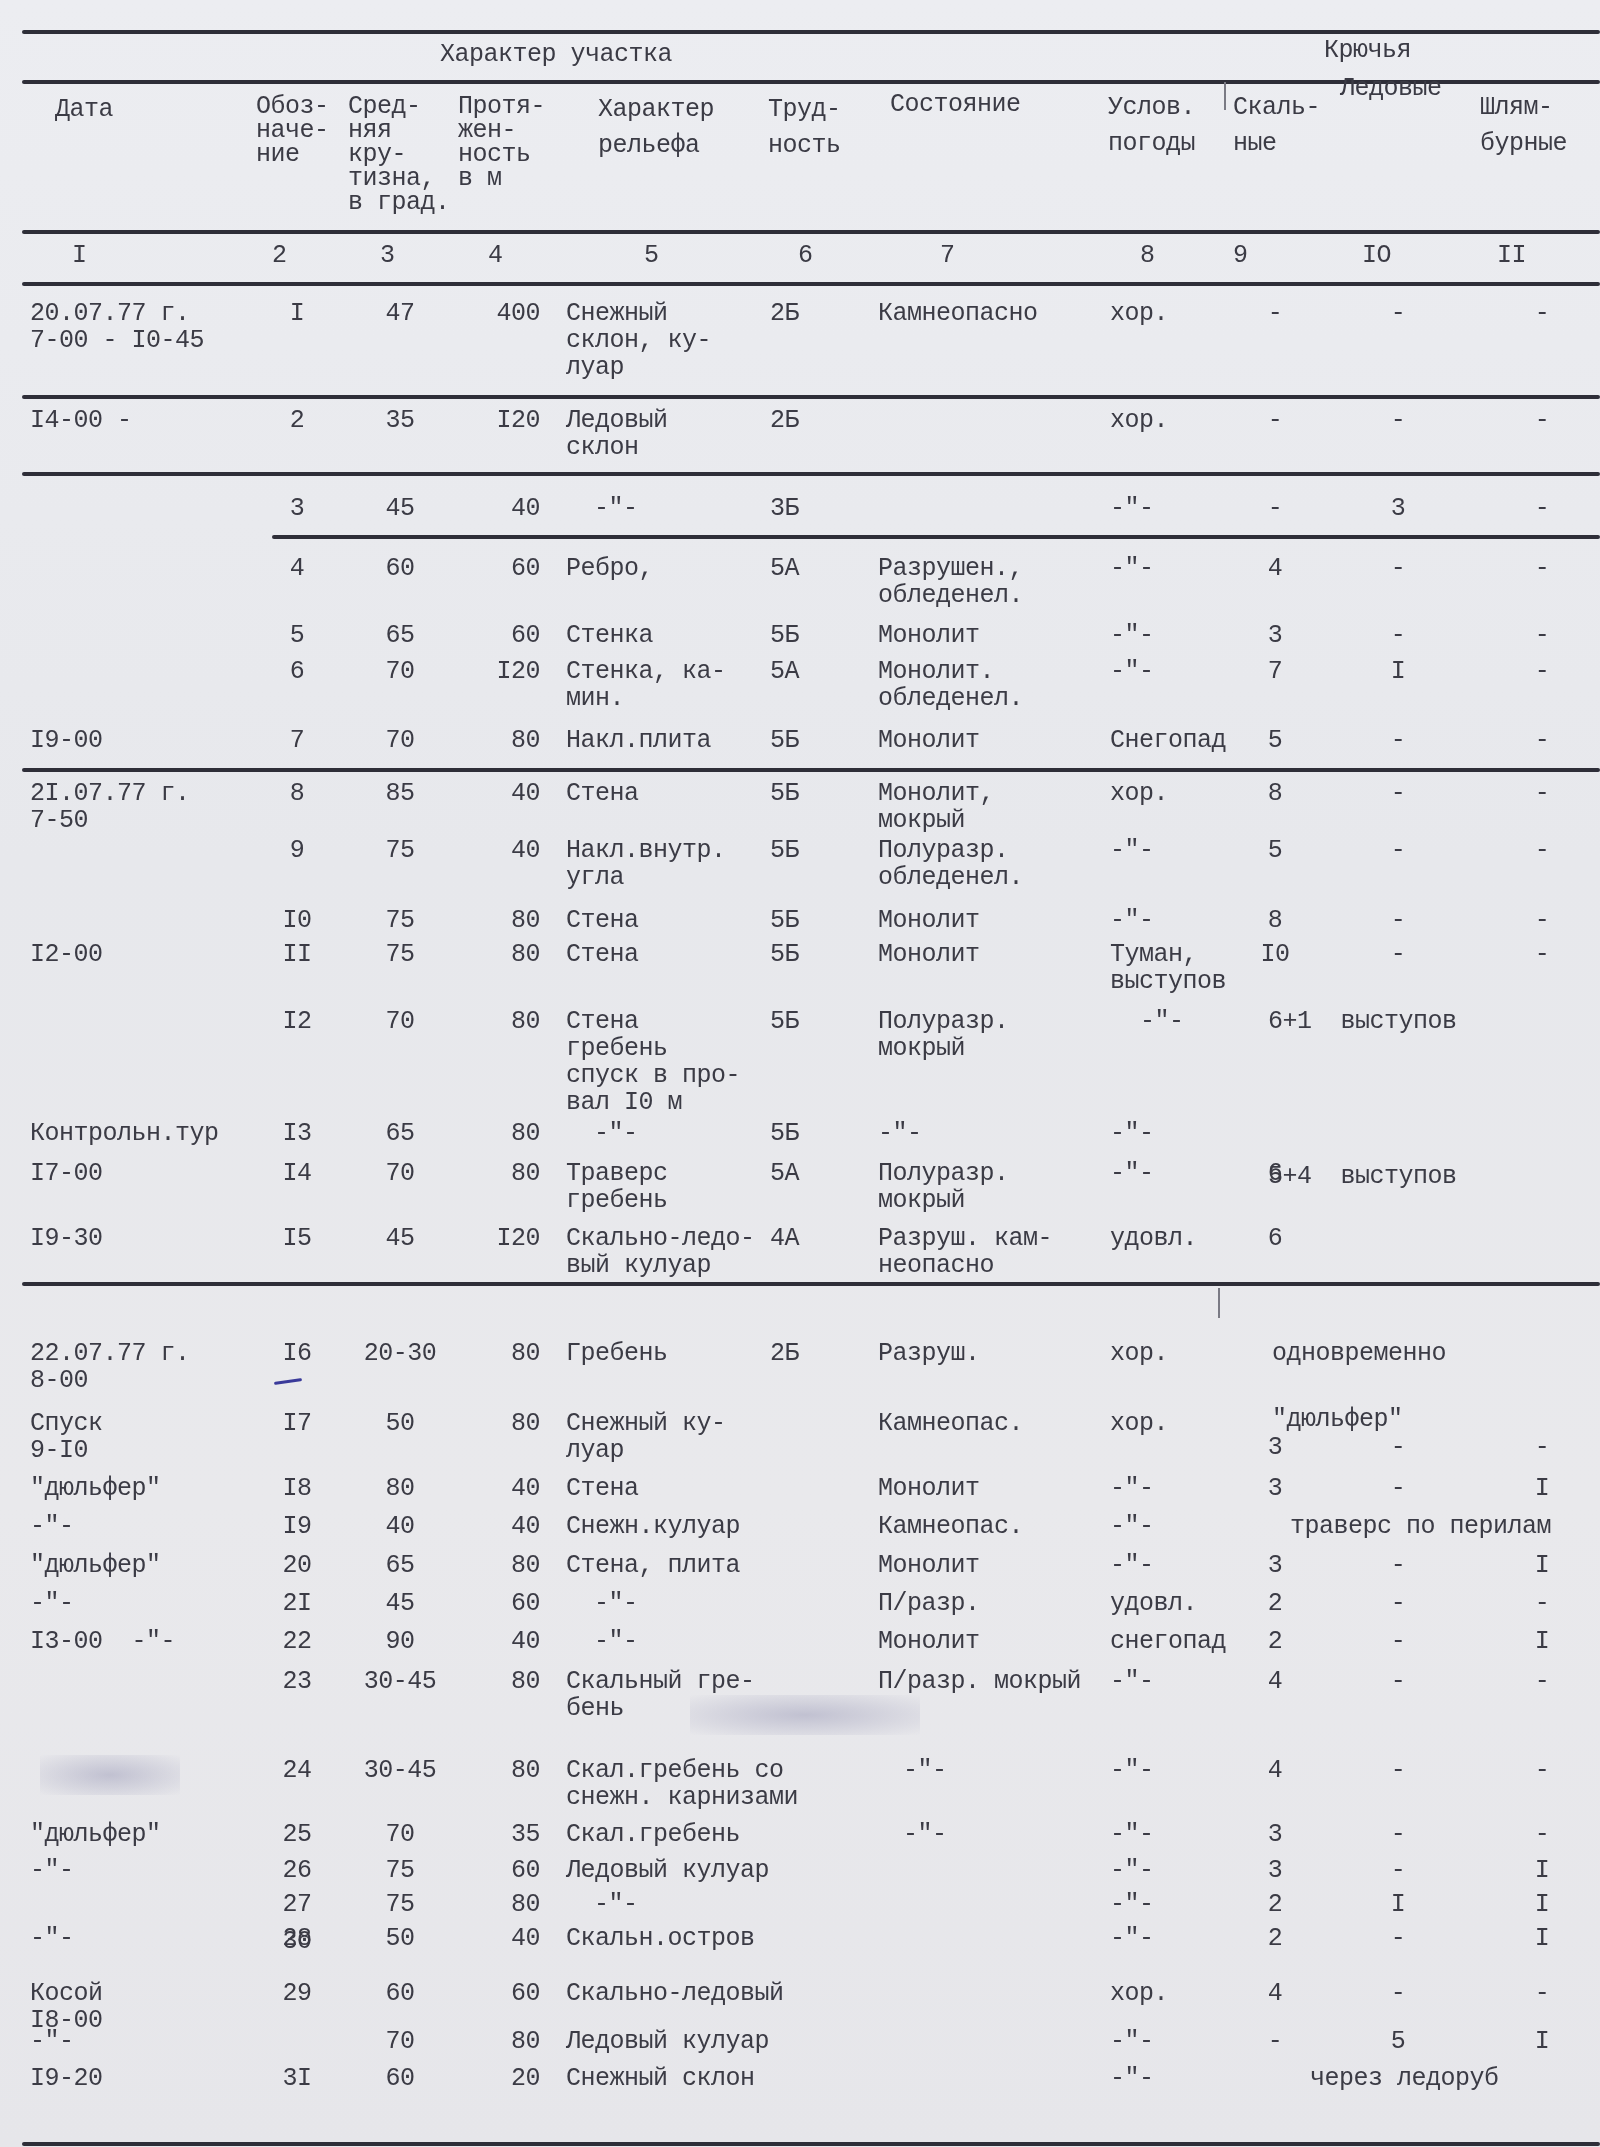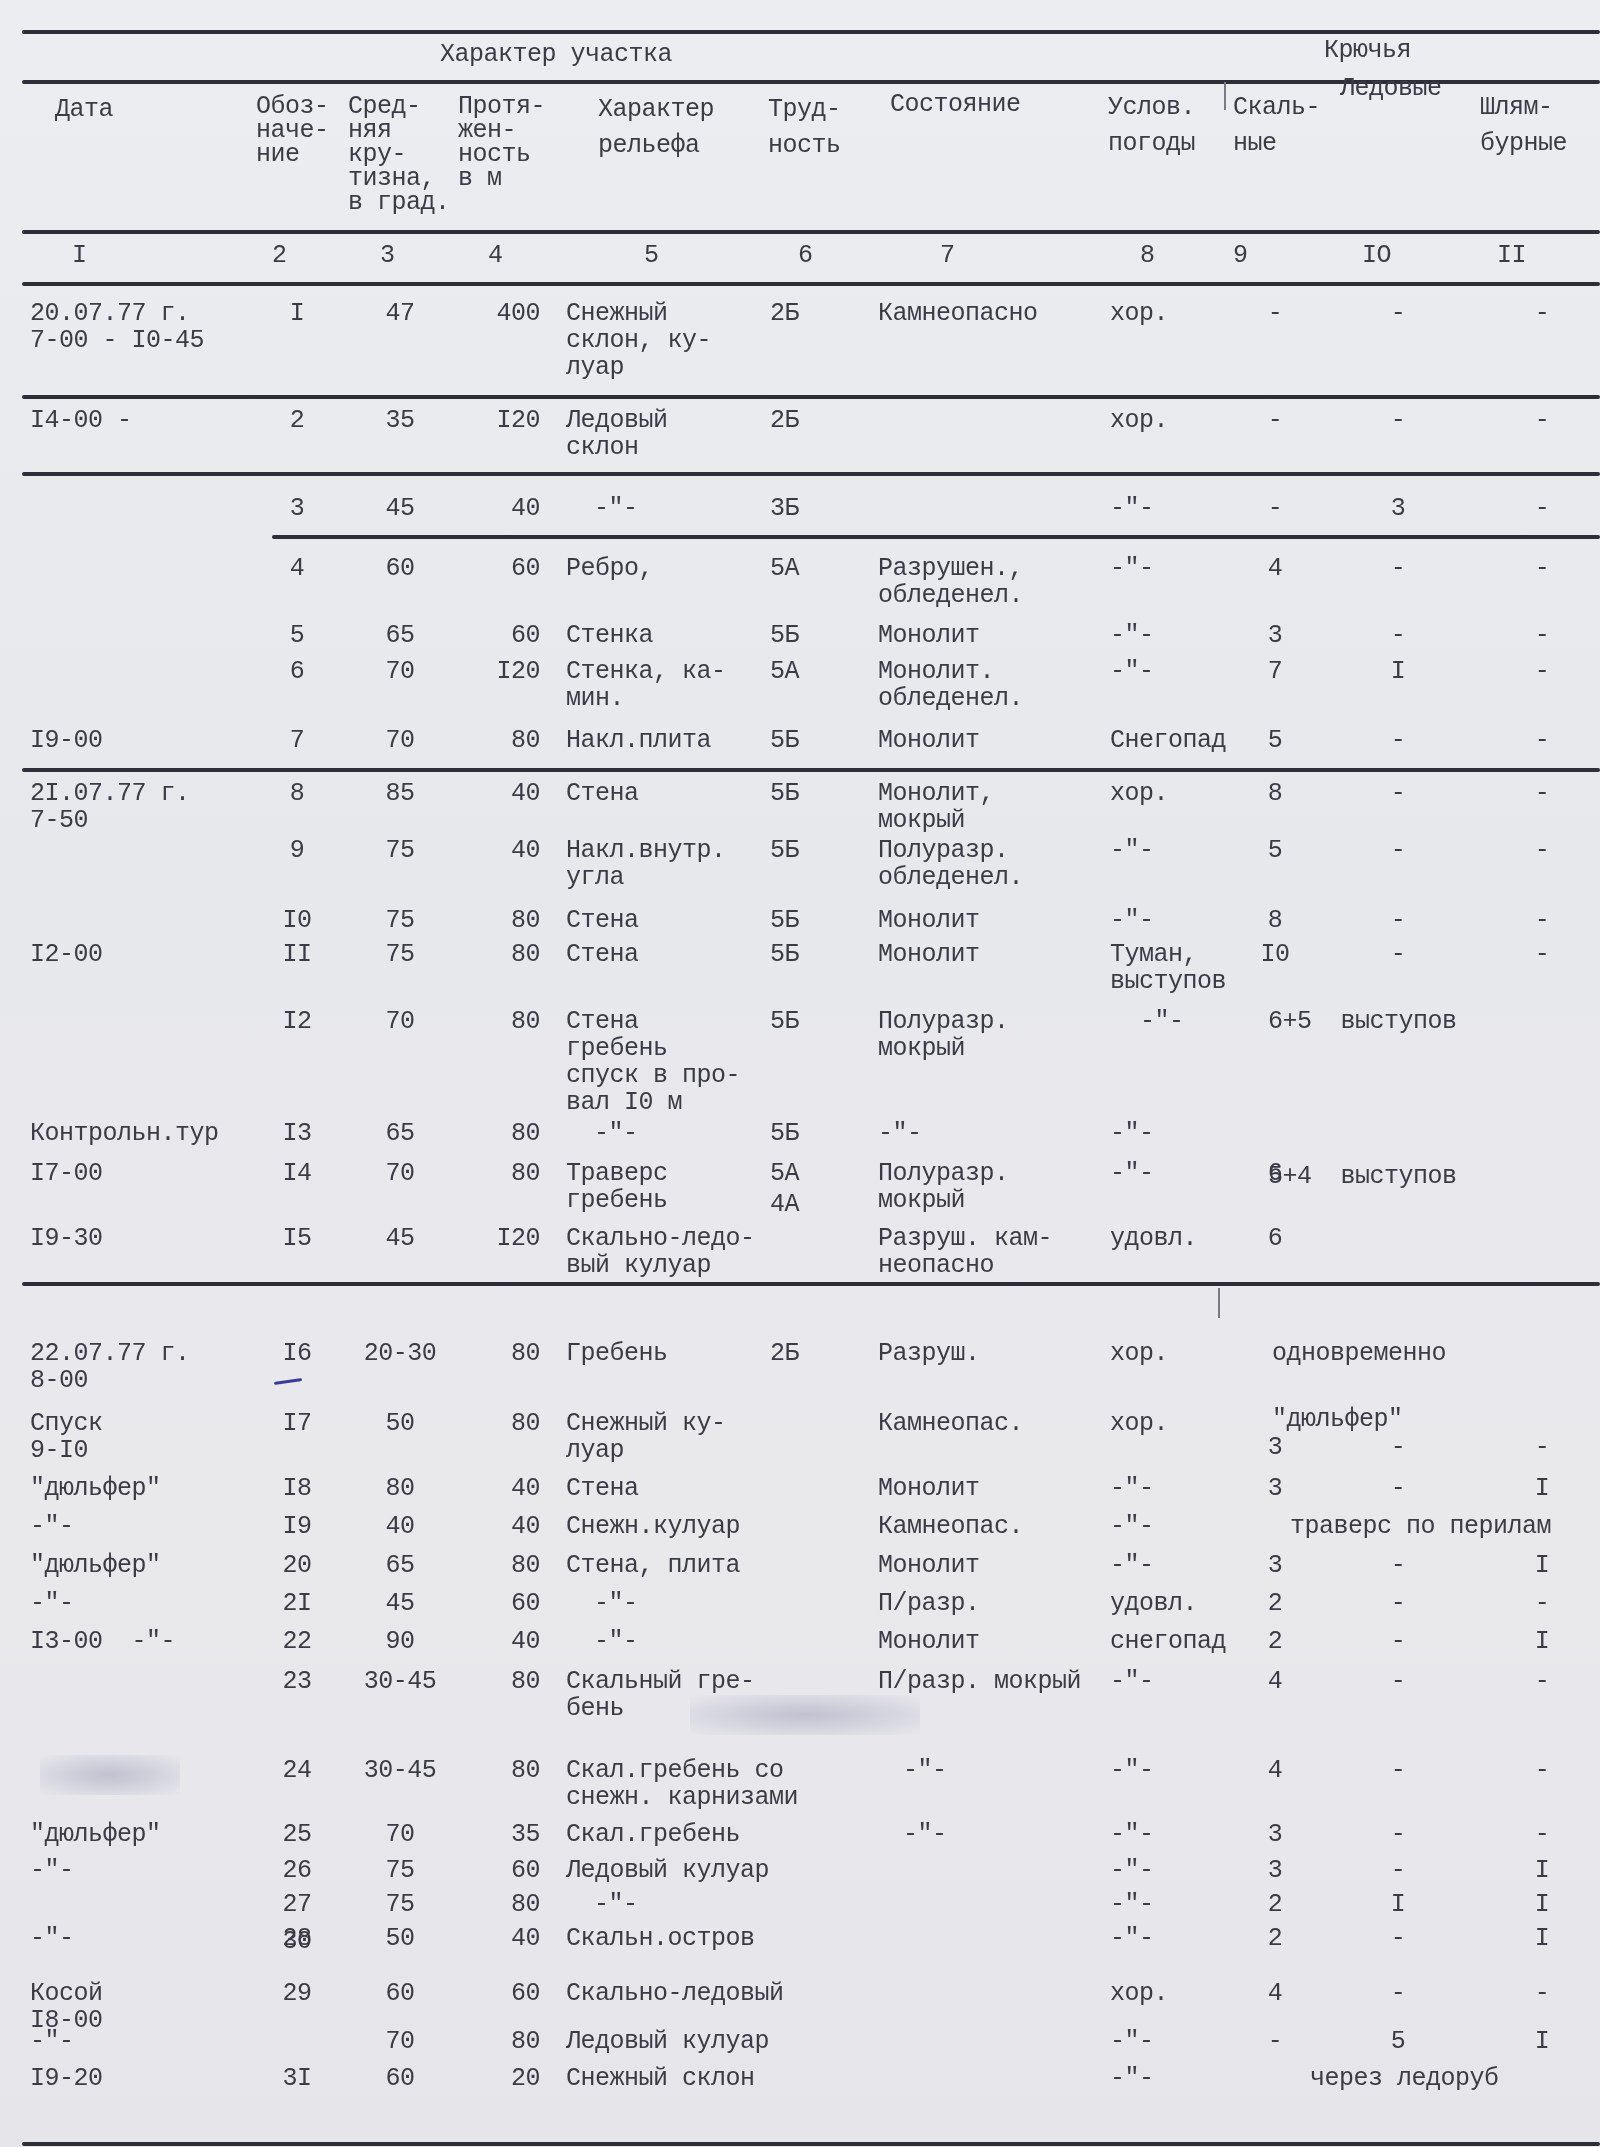--- a/index.html
+++ b/index.html
@@ -222,21 +222,21 @@
       <div class="t c" style="left: 360px; top: 1008px; width: 80px;">70</div>
       <div class="t r" style="left: 460px; top: 1008px; width: 80px;">80</div>
       <div class="t " style="left: 566px; top: 1008px;">Стена
 гребень
 спуск в про-
 вал I0 м</div>
       <div class="t " style="left: 770px; top: 1008px;">5Б</div>
       <div class="t " style="left: 878px; top: 1008px;">Полуразр.
 мокрый</div>
       <div class="t " style="left: 1140px; top: 1008px;">-"-</div>
-      <div class="t" style="left: 1268px; top: 1008px;">6+5  выступов</div>
+      <div class="t" style="left: 1268px; top: 1008px;">6+1  выступов</div>
       <div class="t " style="left: 30px; top: 1120px;">Контрольн.тур</div>
       <div class="t c" style="left: 262px; top: 1120px; width: 70px;">I3</div>
       <div class="t c" style="left: 360px; top: 1120px; width: 80px;">65</div>
       <div class="t r" style="left: 460px; top: 1120px; width: 80px;">80</div>
       <div class="t " style="left: 594px; top: 1120px;">-"-</div>
       <div class="t " style="left: 770px; top: 1120px;">5Б</div>
       <div class="t " style="left: 878px; top: 1120px;">-"-</div>
       <div class="t " style="left: 1110px; top: 1120px;">-"-</div>
       <div class="t" style="left: 1268px; top: 1120px; margin-top: 43px;">5+4  выступов</div>
       <div class="t " style="left: 30px; top: 1160px;">I7-00</div>
@@ -251,21 +251,21 @@
       <div class="t " style="left: 1110px; top: 1160px;">-"-</div>
       <div class="t c" style="left: 1255px; top: 1160px; width: 40px;">6</div>
       <div class="t c" style="left: 1378px; top: 1160px; width: 40px;"></div>
       <div class="t c" style="left: 1522px; top: 1160px; width: 40px;"></div>
       <div class="t " style="left: 30px; top: 1225px;">I9-30</div>
       <div class="t c" style="left: 262px; top: 1225px; width: 70px;">I5</div>
       <div class="t c" style="left: 360px; top: 1225px; width: 80px;">45</div>
       <div class="t r" style="left: 460px; top: 1225px; width: 80px;">I20</div>
       <div class="t " style="left: 566px; top: 1225px;">Скально-ледо-
 вый кулуар</div>
-      <div class="t " style="left: 770px; top: 1191px;">4А</div>
+      <div class="t " style="left: 770px; top: 1225px;">4А</div>
       <div class="t " style="left: 878px; top: 1225px;">Разруш. кам-
 неопасно</div>
       <div class="t " style="left: 1110px; top: 1225px;">удовл.</div>
       <div class="t c" style="left: 1255px; top: 1225px; width: 40px;">6</div>
       <div class="t c" style="left: 1378px; top: 1225px; width: 40px;"></div>
       <div class="t c" style="left: 1522px; top: 1225px; width: 40px;"></div>
       <div class="t " style="left: 30px; top: 1340px;">22.07.77 г.
 8-00</div>
       <div class="t c" style="left: 262px; top: 1340px; width: 70px;">I6</div>
       <div class="t c" style="left: 360px; top: 1340px; width: 80px;">20-30</div>

